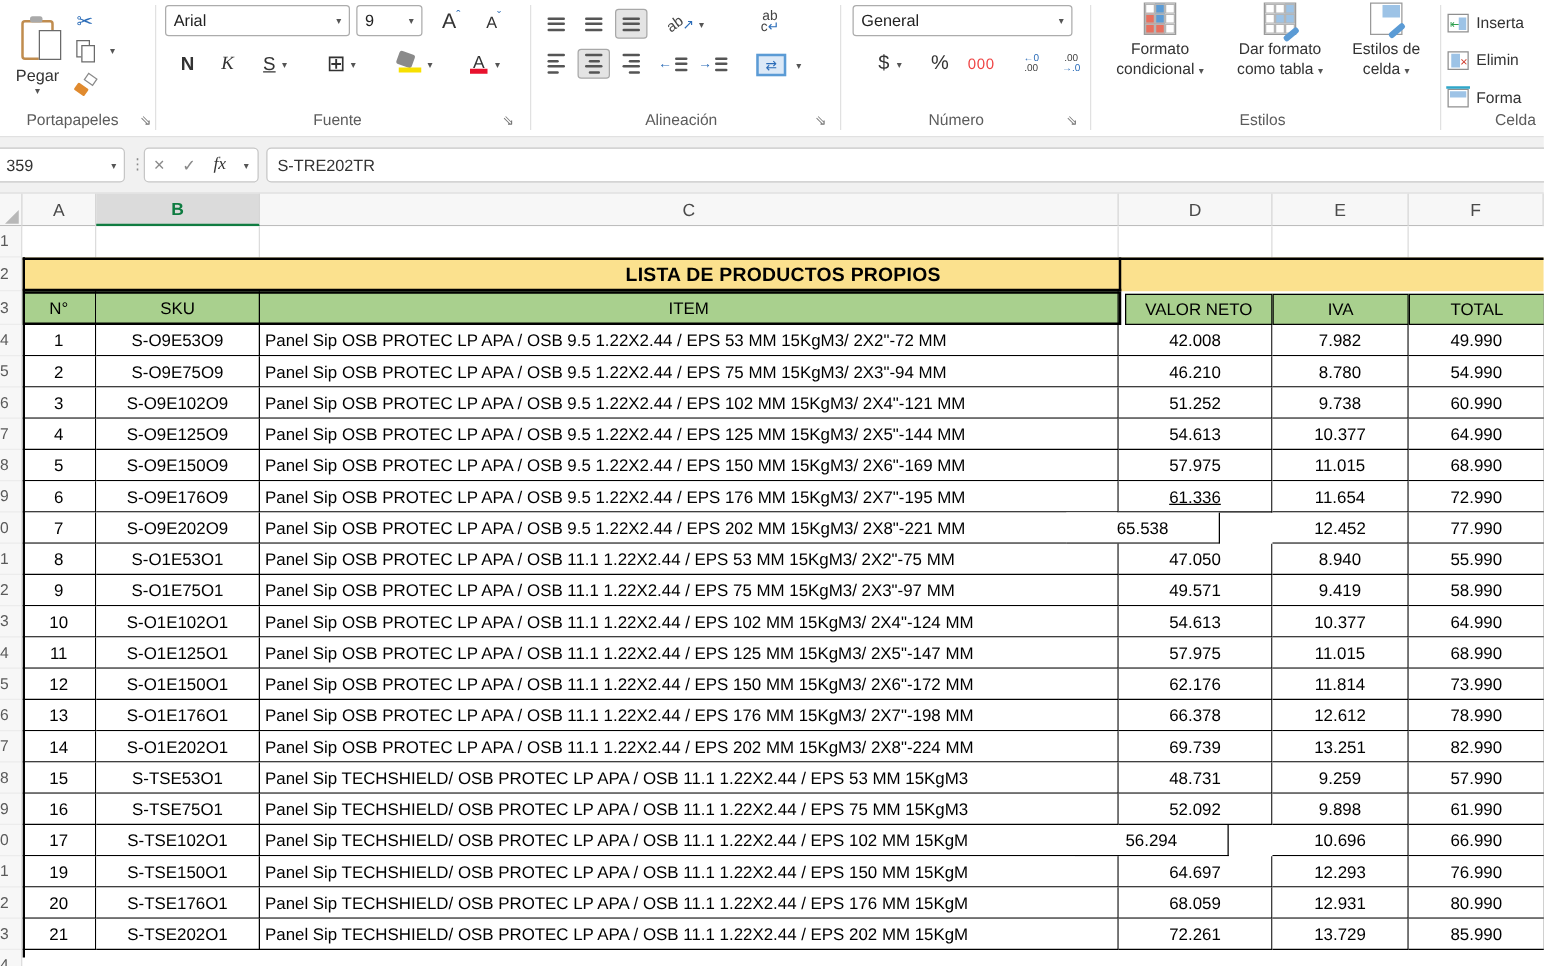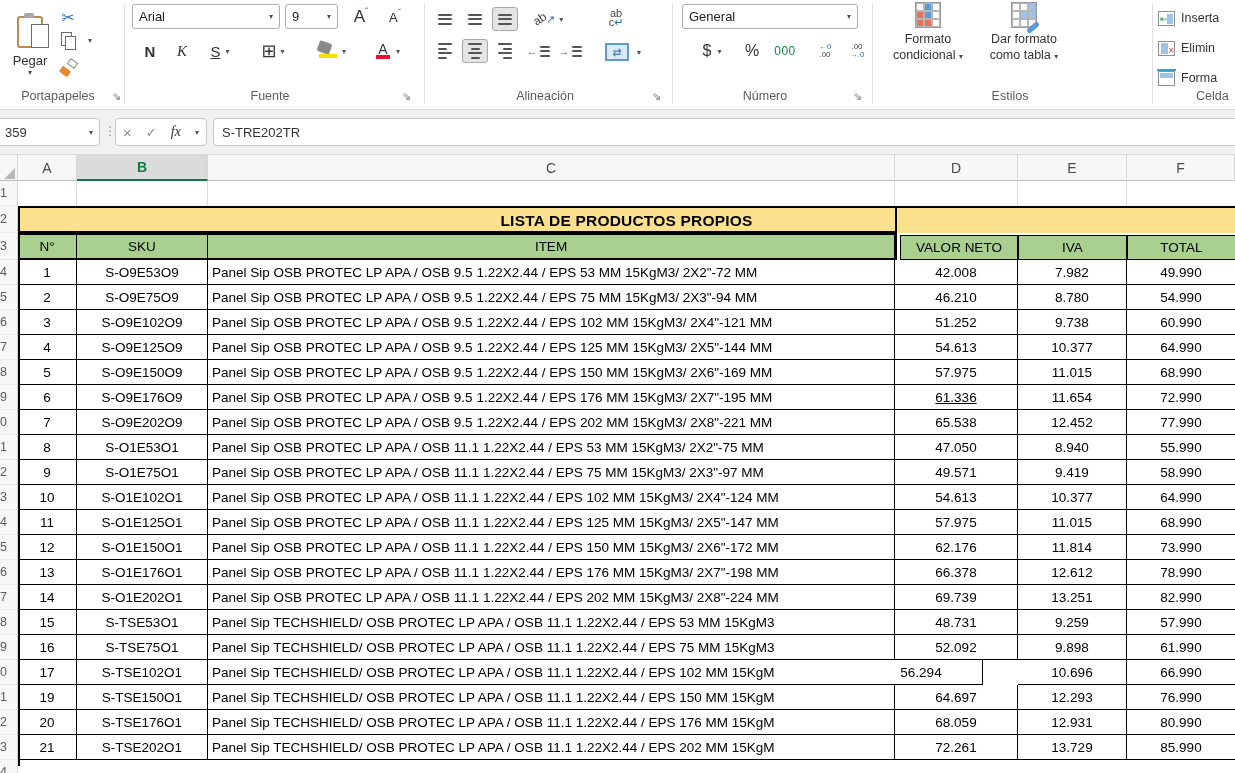--- a/index.html
+++ b/index.html
@@ -247,21 +247,21 @@
     <span>General</span>
     <span class="chev">▾</span>
   </div>
   <div class="rbtn" style="left:692px;top:38px;width:40px;height:26px;font-size:16px;">
     <span>$</span>
     <span class="chev" style="margin-left:6px;">▾</span>
   </div>
   <div class="rbtn" style="left:738px;top:38px;width:28px;height:26px;font-size:16px;">
     <span>%</span>
   </div>
-  <div class="rbtn" style="left:768px;top:38px;width:34px;height:26px;font-size:12px;color:#15803d;letter-spacing:0.5px;">
+  <div class="rbtn" style="left:768px;top:38px;width:34px;height:26px;font-size:12px;color:#ef4444;letter-spacing:0.5px;">
     <span>000</span>
   </div>
   <div class="rbtn" style="left:810px;top:38px;width:30px;height:26px;">
     <span class="mini2"><b>←0</b><br><span>.00</span></span>
   </div>
   <div class="rbtn" style="left:842px;top:38px;width:30px;height:26px;">
     <span class="mini2"><span>.00</span><br><b>→.0</b></span>
   </div>
   <div class="grp-label" style="left:690px;width:150px;">Número</div>
   <span class="launcher" style="left:853px;">⇘</span>
@@ -288,20 +288,27 @@
         <i style="background:#9dc3e6;"></i>
       <i></i>
         <i style="background:#9dc3e6;"></i>
         <i style="background:#9dc3e6;"></i>
       <i></i>
         <i></i>
         <i></i>
       <span style="position:absolute;right:-4px;bottom:-3px;width:14px;height:5px;background:#5b9bd5;transform:rotate(-40deg);border-radius:2px;"></span>
     </span>
     <span class="lbl"><span>Dar formato</span><br><span>como tabla</span> <span class="chev">▾</span></span>
+  </div>
+  <div class="stylebtn" style="left:1066px;width:86px;">
+    <span style="position:relative;width:26px;height:26px;border:1px solid #9a9a9a;background:#fff;">
+      <span style="position:absolute;right:1px;top:1px;width:14px;height:10px;background:#9dc3e6;"></span>
+      <span style="position:absolute;right:-4px;bottom:0;width:15px;height:5px;background:#5b9bd5;transform:rotate(-40deg);border-radius:2px;"></span>
+    </span>
+    <span class="lbl"><span>Estilos de</span><br><span>celda</span> <span class="chev">▾</span></span>
   </div>
   <div class="grp-label" style="left:940px;width:140px;">Estilos</div>
   <div class="rdiv" style="left:1152px;"></div>
 
   <div class="cellrow" style="top:6px;">
     <span class="ic">
         <span style="position:absolute;left:1px;top:3px;color:#2e9e4f;font-size:9px;line-height:9px;">⇤</span>
         <span style="position:absolute;right:1px;top:2px;width:6px;height:10px;background:#9dc3e6;"></span>
       </span>
     <span>Inserta</span>
@@ -449,21 +456,21 @@
     <div class="dcell item" style="left:190px;width:687px;">Panel Sip OSB PROTEC LP APA / OSB 9.5 1.22X2.44 / EPS 176 MM 15KgM3/ 2X7"-195 MM</div>
     <div class="dcell ctr" style="left:877px;width:123px;text-decoration:underline;">61.336</div>
     <div class="dcell ctr" style="left:1000px;width:109px;">11.654</div>
     <div class="dcell ctr" style="left:1109px;width:109px;">72.990</div>
   </div>
 
   <div class="drow">
     <div class="dcell ctr" style="left:0;width:59px;">7</div>
     <div class="dcell ctr" style="left:59px;width:131px;">S-O9E202O9</div>
     <div class="dcell item" style="left:190px;width:687px;">Panel Sip OSB PROTEC LP APA / OSB 9.5 1.22X2.44 / EPS 202 MM 15KgM3/ 2X8"-221 MM</div>
-    <div class="dcell ctr" style="left:877px;width:123px;">65.538</div>
+    <div class="dcell ctr" style="left:835px;width:123px;">65.538</div>
     <div class="dcell ctr" style="left:1000px;width:109px;">12.452</div>
     <div class="dcell ctr" style="left:1109px;width:109px;">77.990</div>
   </div>
 
   <div class="drow">
     <div class="dcell ctr" style="left:0;width:59px;">8</div>
     <div class="dcell ctr" style="left:59px;width:131px;">S-O1E53O1</div>
     <div class="dcell item" style="left:190px;width:687px;">Panel Sip OSB PROTEC LP APA / OSB 11.1 1.22X2.44 / EPS 53 MM 15KgM3/ 2X2"-75 MM</div>
     <div class="dcell ctr" style="left:877px;width:123px;">47.050</div>
     <div class="dcell ctr" style="left:1000px;width:109px;">8.940</div>

